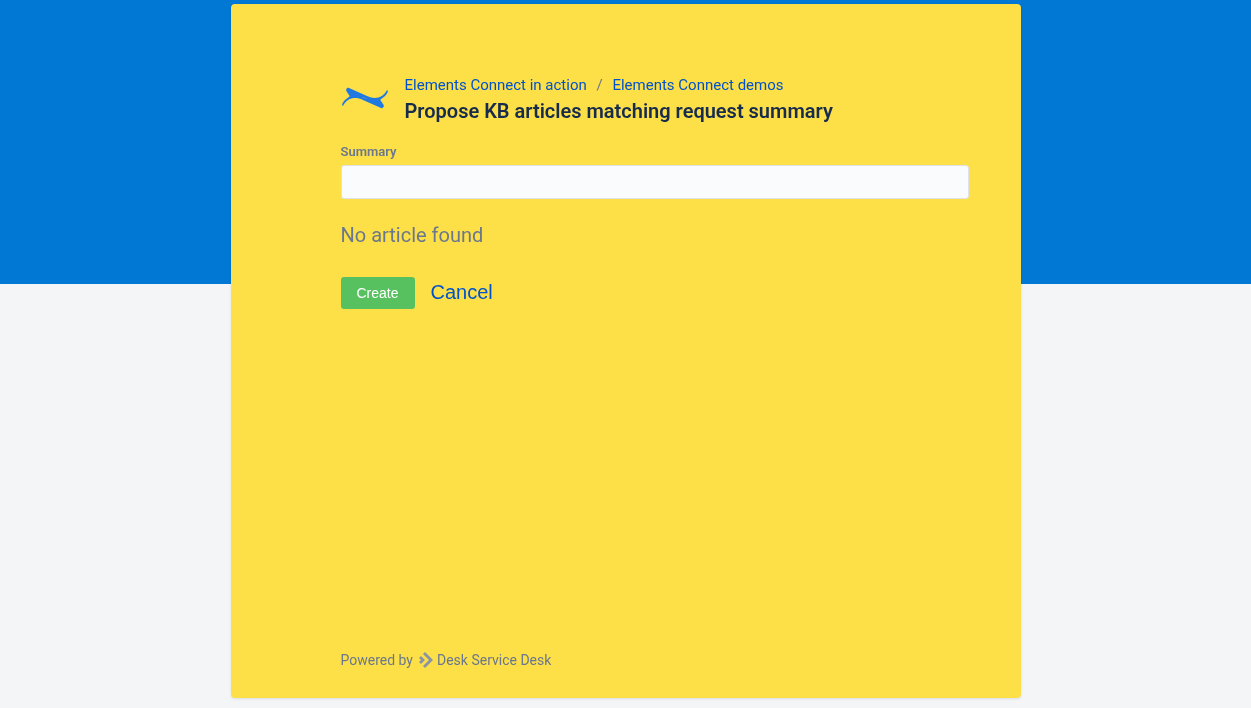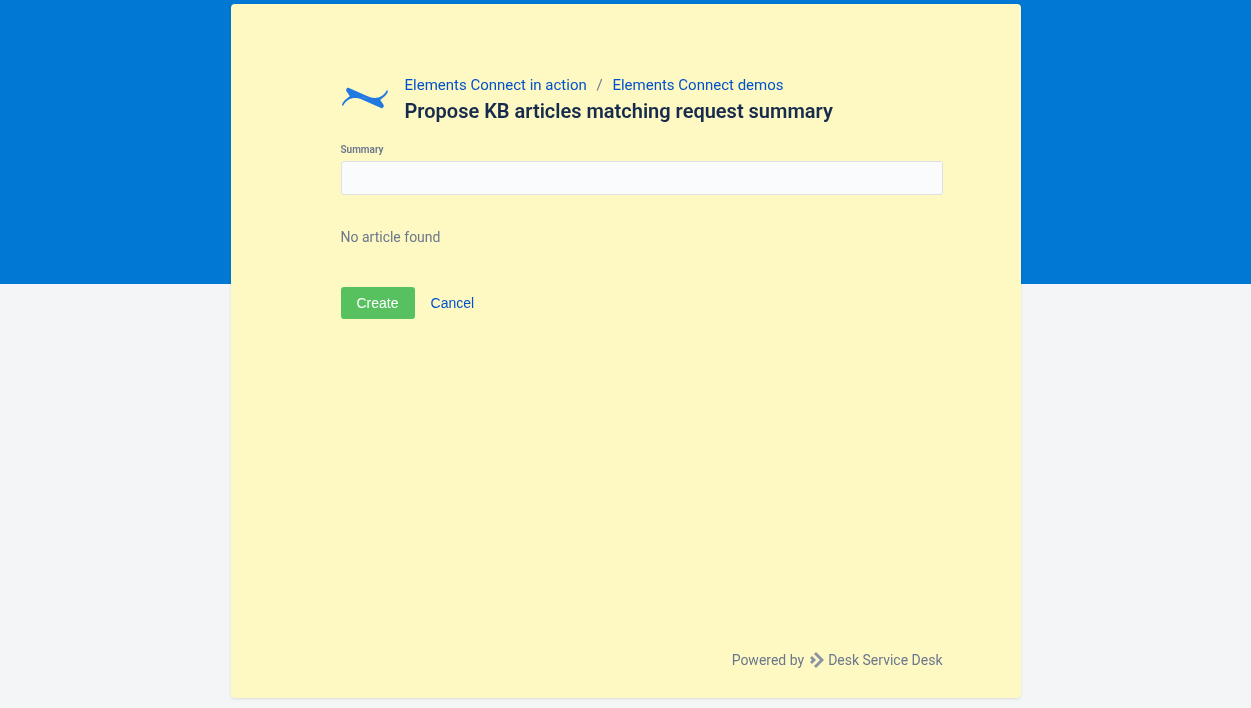--- a/index.html
+++ b/index.html
@@ -17,27 +17,27 @@
       height: 284px;
       width: 100%;
       position: absolute;
       top: 0;
       left: 0;
       z-index: 0;
     }
     .card {
       position: relative;
       z-index: 1;
-      background: #fef9c3;
+      background: #fde047;
       width: 790px;
       margin: 0 auto;
       margin-top: 4px;
       border-radius: 4px;
       box-shadow: 0 1px 3px rgba(0,0,0,0.1);
-      padding: 72px 78px 30px 110px;
+      padding: 72px 52px 30px 110px;
       min-height: 694px;
       display: flex;
       flex-direction: column;
     }
     .header-row {
       display: flex;
       align-items: flex-start;
       gap: 16px;
       margin-bottom: 20px;
     }
@@ -66,76 +66,76 @@
     .page-title {
       font-size: 20px;
       font-weight: 600;
       color: #172B4D;
       line-height: 1.3;
     }
     .form-group {
       margin-bottom: 14px;
     }
     .field-label {
-      font-size: 10px;
+      font-size: 13px;
       font-weight: 600;
       color: #6B778C;
       display: block;
       margin-bottom: 6px;
     }
     .field-label .optional {
       font-weight: 400;
       font-style: italic;
     }
     .text-input {
       width: 100%;
       height: 34px;
       border: 1px solid #DFE1E6;
       border-radius: 3px;
       padding: 6px 10px;
       font-size: 14px;
       background: #FAFBFC;
       color: #172B4D;
     }
     .empty-state {
-      font-size: 14px;
+      font-size: 20px;
       color: #6B778C;
-      margin-top: 20px;
+      margin-top: 10px;
     }
     .actions {
       display: flex;
       align-items: center;
       gap: 12px;
-      margin-top: 28px;
+      margin-top: 12px;
     }
     .btn-primary {
       background: #57C15F;
       color: #fff;
       border: none;
       border-radius: 3px;
       padding: 8px 16px;
       font-size: 14px;
       font-weight: 500;
       cursor: pointer;
     }
     .btn-link {
       background: none;
       border: none;
       color: #0052CC;
-      font-size: 14px;
+      font-size: 20px;
       cursor: pointer;
       padding: 8px 4px;
     }
     .footer {
       margin-top: auto;
       text-align: center;
       padding-top: 20px;
       display: flex;
       align-items: center;
-      justify-content: flex-end;
+      justify-content: flex-start;
       gap: 4px;
       color: #6B778C;
       font-size: 14px;
     }
     .footer-icon {
       width: 16px;
       height: 16px;
       display: inline-block;
     }
   </style>

